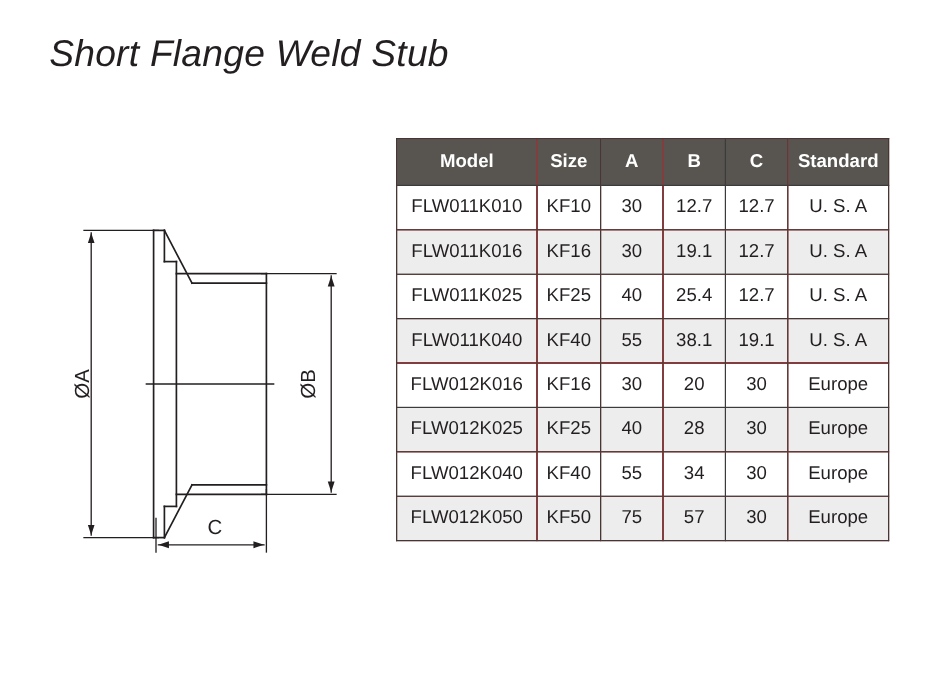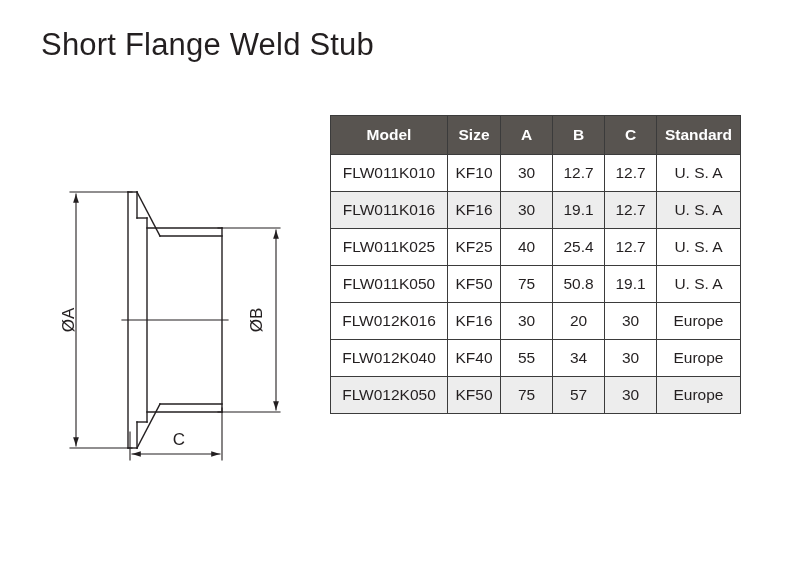--- a/index.html
+++ b/index.html
@@ -20,20 +20,21 @@
   
   #page-title {
     position: absolute;
     left: 41px;
     top: 27px;
     font-size: 31px;
     font-weight: 400;
     letter-spacing: 0.2px;
     color: #231f20;
     white-space: nowrap;
+    font-style: italic;
   }
 
   
   #drawing-panel {
     position: absolute;
     left: 40px;
     top: 170px;
     width: 290px;
     height: 310px;
   }
@@ -228,33 +229,41 @@
           <td>U. S. A</td>
         </tr>
         <tr class="row-odd">
           <td>FLW011K025</td>
           <td>KF25</td>
           <td>40</td>
           <td>25.4</td>
           <td>12.7</td>
           <td>U. S. A</td>
         </tr>
-        <tr class="row-odd">
-          <td>FLW011K050</td>
-          <td>KF50</td>
-          <td>75</td>
-          <td>50.8</td>
+        <tr class="row-even">
+          <td>FLW011K040</td>
+          <td>KF40</td>
+          <td>55</td>
+          <td>38.1</td>
           <td>19.1</td>
           <td>U. S. A</td>
         </tr>
         <tr class="row-odd">
           <td>FLW012K016</td>
           <td>KF16</td>
           <td>30</td>
           <td>20</td>
+          <td>30</td>
+          <td>Europe</td>
+        </tr>
+        <tr class="row-even">
+          <td>FLW012K025</td>
+          <td>KF25</td>
+          <td>40</td>
+          <td>28</td>
           <td>30</td>
           <td>Europe</td>
         </tr>
         <tr class="row-odd">
           <td>FLW012K040</td>
           <td>KF40</td>
           <td>55</td>
           <td>34</td>
           <td>30</td>
           <td>Europe</td>

